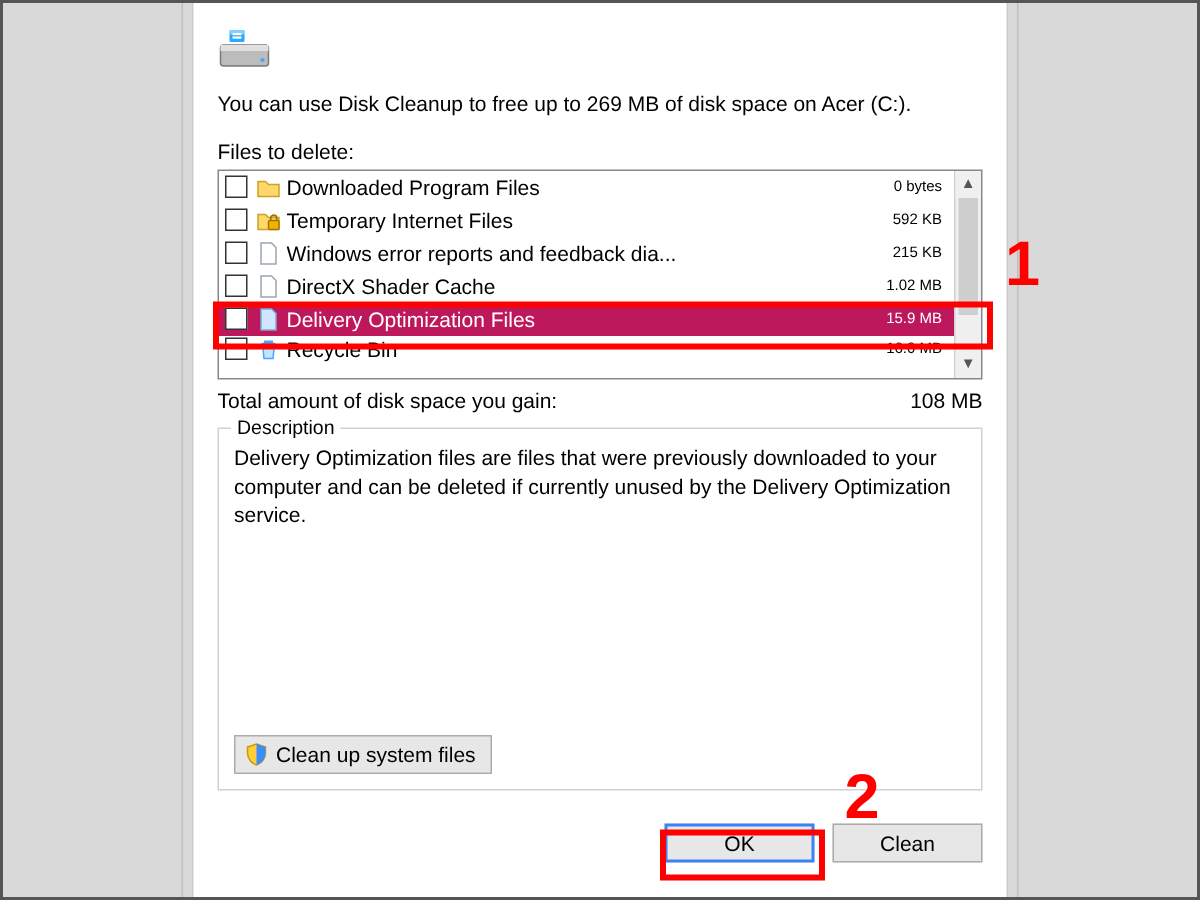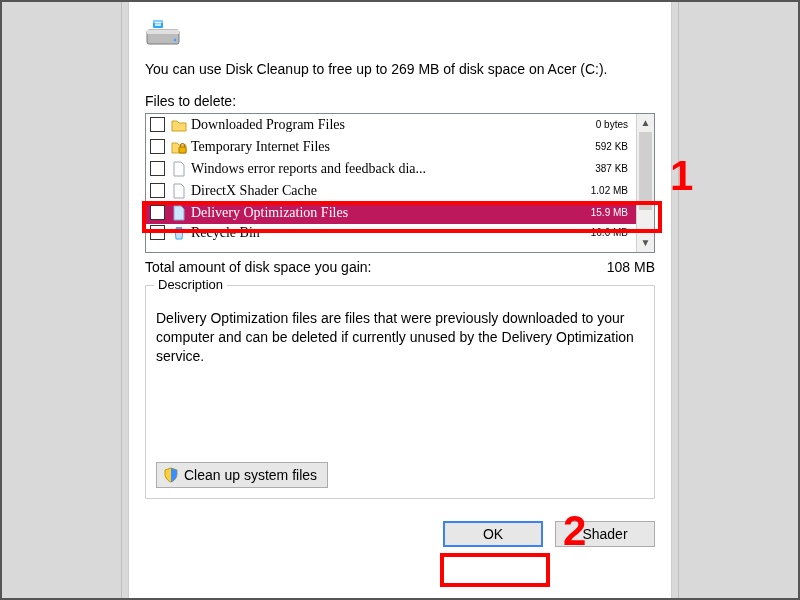--- a/index.html
+++ b/index.html
@@ -65,21 +65,21 @@
     background: #fff;
     margin-right: 6px;
     flex-shrink: 0;
     display: flex; align-items: center; justify-content: center;
     font-size: 11px; line-height: 1;
   }
   .file-icon {
     width: 16px; height: 16px; margin-right: 4px; flex-shrink: 0;
     display: inline-flex; align-items: center; justify-content: center;
   }
-  .file-name { flex: 1; overflow: hidden; text-overflow: ellipsis; font-size: 14px; font-family: Liberation Serif, serif; }
+  .file-name { flex: 1; overflow: hidden; text-overflow: ellipsis; font-size: 14px; }
   .file-size { width: 75px; text-align: right; font-size: 10px; padding-right: 4px; white-space: nowrap; }
   .file-row.cut { height: 18px; overflow: hidden; }
   .scrollbar {
     width: 18px;
     background: #f0f0f0;
     border-left: 1px solid #d0d0d0;
     display: flex; flex-direction: column;
   }
   .sb-btn {
     height: 18px; display: flex; align-items: center; justify-content: center;
@@ -87,24 +87,24 @@
     background: #f0f0f0;
   }
   .sb-thumb { flex: 1; margin: 0 2px; background: #cfcfcf; }
   .sb-track { flex: 0.3; }
   .total-row {
     display: flex; justify-content: space-between; font-size: 14px;
     margin: 6px 0 10px 0;
   }
   .desc-group {
     border: 1px solid #d0d0d0;
-    padding: 23px 10px 12px 10px;
+    padding: 10px 10px 12px 10px;
     position: relative;
     margin-top: 4px;
-    height: 214px;
+    height: 242px;
   }
   .desc-group-label {
     position: absolute; top: -9px; left: 8px; background: #fff;
     padding: 0 4px; font-size: 13px;
   }
   .desc-text { font-size: 14px; line-height: 1.35; }
   .cleanup-btn {
     position: absolute; left: 10px; bottom: 10px;
     background: #e7e7e7;
     border: 1px solid #acacac;
@@ -197,21 +197,21 @@
         </div>
 
         <div class="file-row">
           <span class="chk"></span>
           <span class="file-icon">
             <svg width="16" height="16">
                 <path d="M3 1h7l3 3v11H3z" fill="#fff" stroke="#9aa6b2"></path>
               </svg>
           </span>
           <span class="file-name">Windows error reports and feedback dia...</span>
-          <span class="file-size">387 KB</span>
+          <span class="file-size">215 KB</span>
         </div>
 
         <div class="file-row">
           <span class="chk"></span>
           <span class="file-icon">
             <svg width="16" height="16">
                 <path d="M3 1h7l3 3v11H3z" fill="#fff" stroke="#9aa6b2"></path>
               </svg>
           </span>
           <span class="file-name">DirectX Shader Cache</span>
@@ -268,21 +268,21 @@
         </span>
         <span>Clean up system files</span>
       </div>
     </div>
 
     <div class="btn-row">
       <div class="btn ok">
         <span>OK</span>
       </div>
       <div class="btn">
-        <span>Shader</span>
+        <span>Clean</span>
       </div>
     </div>
 
   </div>
 
   <div class="annot-box" style="left:140px; top:199px; width:520px; height:32px;"></div>
   <div class="annot-num" style="left:668px; top:150px;">1</div>
 
   <div class="annot-box" style="left:438px; top:551px; width:110px; height:34px;"></div>
   <div class="annot-num" style="left:561px; top:505px;">2</div>

